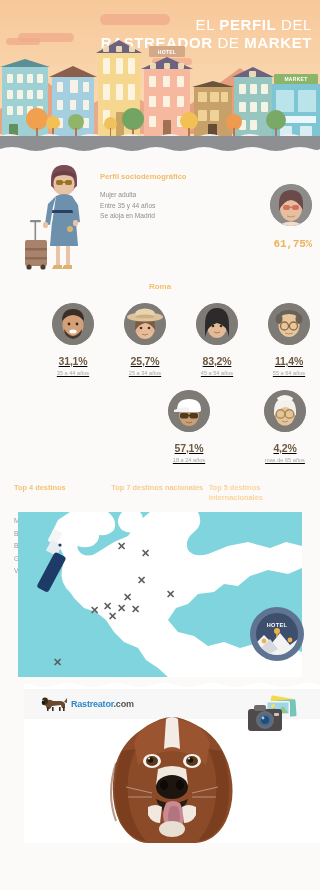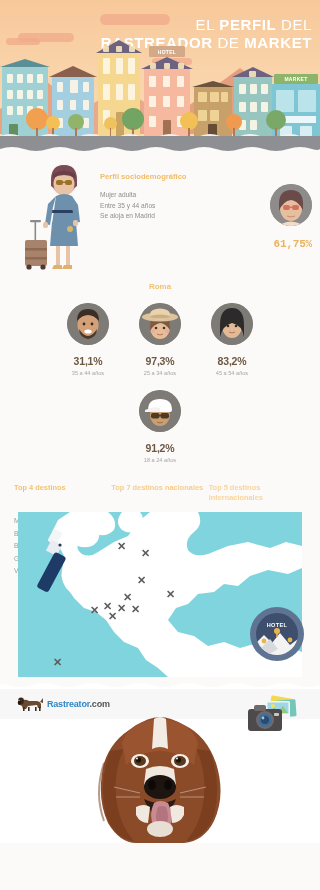--- a/index.html
+++ b/index.html
@@ -60,21 +60,21 @@
 
   .gender { position:absolute; right:8px; top:32px; display:flex; gap:12px; }
   .gcell { text-align:right;font-family:Liberation Mono, monospace; }
   .av { border-radius:50%; position:relative; overflow:hidden; }
   .av-lg { width:42px; height:42px; background:#8d8c8a; }
   .gpct { font-size:11px; font-weight:700; color:#e9b45f; margin-top:7px; letter-spacing:-.2px; }
 
   
   .edad-lbl { margin-top:2px; font-size:8px; color:#f0c272; font-weight:700; text-align:center; }
   .ages { margin-top:12px; }
-  .age-row { display:flex; justify-content:center; gap:10px; }
+  .age-row { display:flex; justify-content:flex-end; gap:10px;text-decoration:underline; }
   .age-row.r2 { margin-top:14px; gap:26px; }
   .acell { width:62px; text-align:center; }
   .acell.narrow { width:70px; }
   .av-md { width:42px; height:42px; background:#8d8c8a; margin:0 auto; }
   .apct { font-size:10.5px; font-weight:700; color:#6d5943; margin-top:6px; letter-spacing:-.2px; }
   .albl { font-size:5.6px; color:#a6a6a6; margin-top:3px; }
 
   
   .tops { margin-top:20px; display:flex; padding:0 14px; }
   .topcol { flex:1; }
@@ -93,21 +93,21 @@
            font-family:"Liberation Sans", sans-serif; }
   .pen { position:absolute; left:32px; top:20px; width:44px; height:70px; }
   .badge { position:absolute; right:16px; bottom:22px; width:54px; height:54px;
            border-radius:50%; background:#5f7392; }
   .badge .inner { position:absolute; left:6px; top:6px; right:6px; bottom:6px;
                   border-radius:50%; background:#3e4f6e; overflow:hidden; }
   .badge .htxt { position:absolute; top:9px; left:0; right:0; text-align:center;
                  font-size:5.6px; color:#fff; font-weight:700; letter-spacing:.3px; }
 
   
-  .footer { position:relative; height:160px; background:#fff; }
+  .footer { position:relative; height:160px; background:#fff;margin-left:24px; }
   .tear-foot { position:absolute; left:0; top:-2px; width:320px; height:8px; }
   .fbar { position:absolute; left:0; top:6px; width:320px; height:30px; background:#f7f7f7; }
   .logo { position:absolute; left:16px; top:12px; height:18px; display:flex; align-items:center; }
   .logo .dogmark { position:relative; width:28px; height:16px; margin-right:3px; }
   .logo .ltxt { font-size:9px; font-weight:700; color:#2f86c8; letter-spacing:-.2px; }
   .logo .ltxt .dom { color:#555; font-weight:700; }
   .cam { position:absolute; right:18px; top:12px; width:58px; height:42px; }
   .hound { position:absolute; left:50%; margin-left:-86px; bottom:0; width:172px; height:132px; }
 </style>
 </head>
@@ -363,52 +363,81 @@
             <path d="M11,24 Q11,12 21,12 Q31,12 31,24 L31,27 Q26,20 21,20 Q15,21 11,28 Z" fill="#7d5a42"></path>
             <ellipse cx="21" cy="14" rx="18" ry="4.5" fill="#ddc49c"></ellipse>
             <ellipse cx="21" cy="11" rx="10" ry="5.5" fill="#e8d3ad"></ellipse>
             <ellipse cx="21" cy="13.6" rx="10" ry="2" fill="#cdae85"></ellipse>
             <circle cx="17" cy="25" r="1.3" fill="#3f3128"></circle>
             <circle cx="25" cy="25" r="1.3" fill="#3f3128"></circle>
             <circle cx="14" cy="28" r="1.8" fill="#eaa39a" opacity=".7"></circle>
             <circle cx="28" cy="28" r="1.8" fill="#eaa39a" opacity=".7"></circle>
             <path d="M18,31 Q21,33 24,31" stroke="#b9765a" stroke-width="1" fill="none"></path>
           </svg>
-          <div class="apct">97,3%</div>
+          <div class="apct">25,7%</div>
           <div class="albl">25 a 34 años</div>
         </div>
         <div class="acell">
           <svg class="av av-md" viewBox="0 0 42 42">
             <circle cx="21" cy="21" r="21" fill="#7e7b76"></circle>
             <ellipse cx="21" cy="23" rx="10" ry="12" fill="#e3ba96"></ellipse>
             <path d="M9,22 Q9,5 21,5 Q33,5 33,22 L33,34 Q31,22 21,20 Q12,22 9,34 Z" fill="#2d2a2c"></path>
             <path d="M12,12 Q21,5 31,13 L31,18 Q21,10 12,18 Z" fill="#2d2a2c"></path>
             <circle cx="17" cy="23" r="1.3" fill="#33292a"></circle>
             <circle cx="25" cy="23" r="1.3" fill="#33292a"></circle>
             <path d="M18,29 Q21,31 24,29" stroke="#b9765a" stroke-width="1" fill="none"></path>
           </svg>
           <div class="apct">83,2%</div>
           <div class="albl">45 a 54 años</div>
         </div>
+        <div class="acell">
+          <svg class="av av-md" viewBox="0 0 42 42">
+            <circle cx="21" cy="21" r="21" fill="#7e7b76"></circle>
+            <ellipse cx="21" cy="22" rx="10.5" ry="12" fill="#e8c79f"></ellipse>
+            <path d="M10,14 Q10,7 21,7 Q32,7 32,14 Q27,11 21,11 Q15,11 10,14 Z" fill="#6b6257"></path>
+            <ellipse cx="11" cy="16" rx="3.5" ry="5" fill="#6b6257"></ellipse>
+            <ellipse cx="31" cy="16" rx="3.5" ry="5" fill="#6b6257"></ellipse>
+            <circle cx="16.5" cy="23" r="4" fill="none" stroke="#8a6b3e" stroke-width="1.3"></circle>
+            <circle cx="25.5" cy="23" r="4" fill="none" stroke="#8a6b3e" stroke-width="1.3"></circle>
+            <path d="M20.5,23 L21.5,23" stroke="#8a6b3e" stroke-width="1.3"></path>
+            <path d="M17,30 Q21,32 25,30" stroke="#bb8b63" stroke-width="1" fill="none"></path>
+          </svg>
+          <div class="apct">11,4%</div>
+          <div class="albl">55 a 64 años</div>
+        </div>
       </div>
 
       <div class="age-row r2">
         <div class="acell narrow">
           <svg class="av av-md" viewBox="0 0 42 42">
             <circle cx="21" cy="21" r="21" fill="#7e7b76"></circle>
             <ellipse cx="21" cy="25" rx="10" ry="11" fill="#c99f74"></ellipse>
             <path d="M9,20 Q9,9 21,9 Q33,9 33,20 Q33,22 30,22 L12,22 Q9,22 9,20 Z" fill="#ffffff"></path>
             <path d="M6,20 Q15,16 21,18 L21,22 Q13,22 6,22 Z" fill="#f2f2f2"></path>
             <rect x="12" y="23" width="8.5" height="5.5" rx="2" fill="#4f3a22"></rect>
             <rect x="21.5" y="23" width="8.5" height="5.5" rx="2" fill="#4f3a22"></rect>
             <rect x="19.8" y="24.8" width="2.4" height="1.4" fill="#4f3a22"></rect>
             <path d="M18,32 Q21,34 24,32" stroke="#9d7047" stroke-width="1" fill="none"></path>
           </svg>
-          <div class="apct">91,2%</div>
+          <div class="apct">57,1%</div>
           <div class="albl">18 a 24 años</div>
+        </div>
+        <div class="acell narrow">
+          <svg class="av av-md" viewBox="0 0 42 42">
+            <circle cx="21" cy="21" r="21" fill="#7e7b76"></circle>
+            <ellipse cx="21" cy="24" rx="10" ry="11.5" fill="#e3c49d"></ellipse>
+            <path d="M10,22 Q10,8 21,8 Q32,8 32,22 L32,26 Q27,17 21,17 Q14,18 10,26 Z" fill="#f4f1ec"></path>
+            <path d="M13,8 Q21,2 29,8 Q29,12 21,10 Q14,12 13,8 Z" fill="#f8f6f2"></path>
+            <circle cx="16.5" cy="24" r="4.3" fill="none" stroke="#b08a4e" stroke-width="1.4"></circle>
+            <circle cx="25.5" cy="24" r="4.3" fill="none" stroke="#b08a4e" stroke-width="1.4"></circle>
+            <path d="M20.8,24 L21.2,24" stroke="#b08a4e" stroke-width="1.4"></path>
+            <path d="M18,31 Q21,33 24,31" stroke="#b9915f" stroke-width="1" fill="none"></path>
+          </svg>
+          <div class="apct">4,2%</div>
+          <div class="albl">mas de 65 años</div>
         </div>
       </div>
     </div>
   </div>
 
   <div class="tops">
     <div class="topcol c1">
       <h4>Top 4 destinos</h4>
       <ul>
         <li>Madrid</li>

